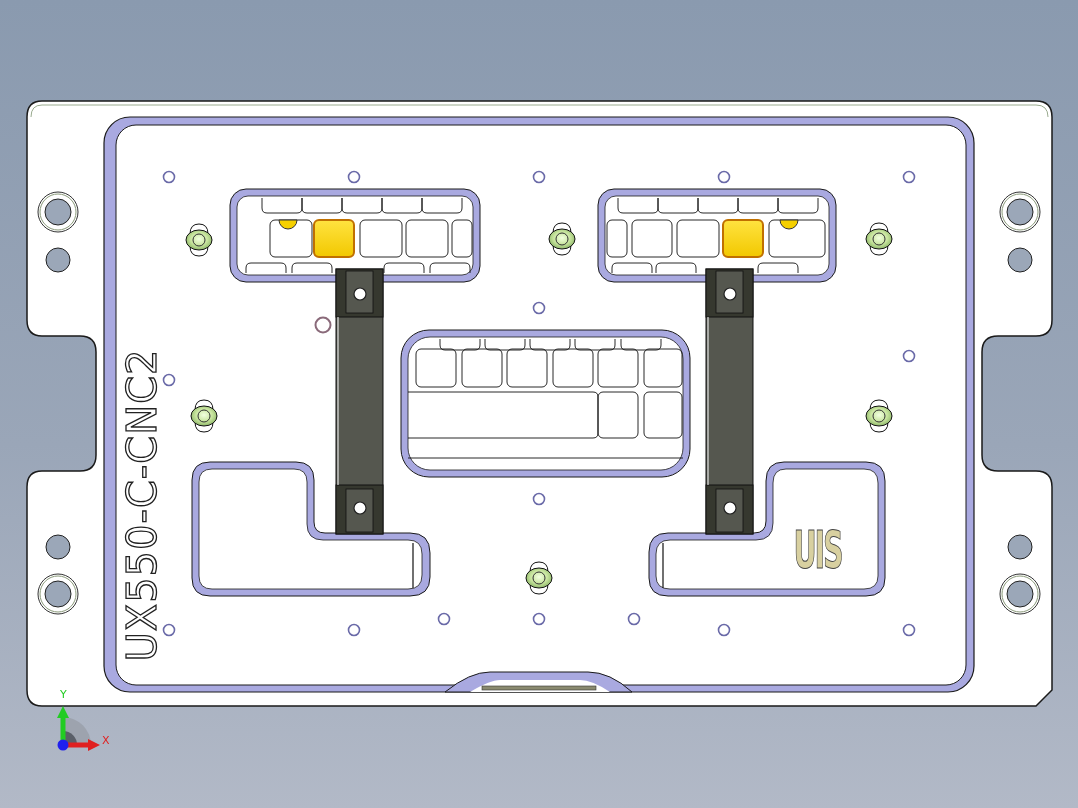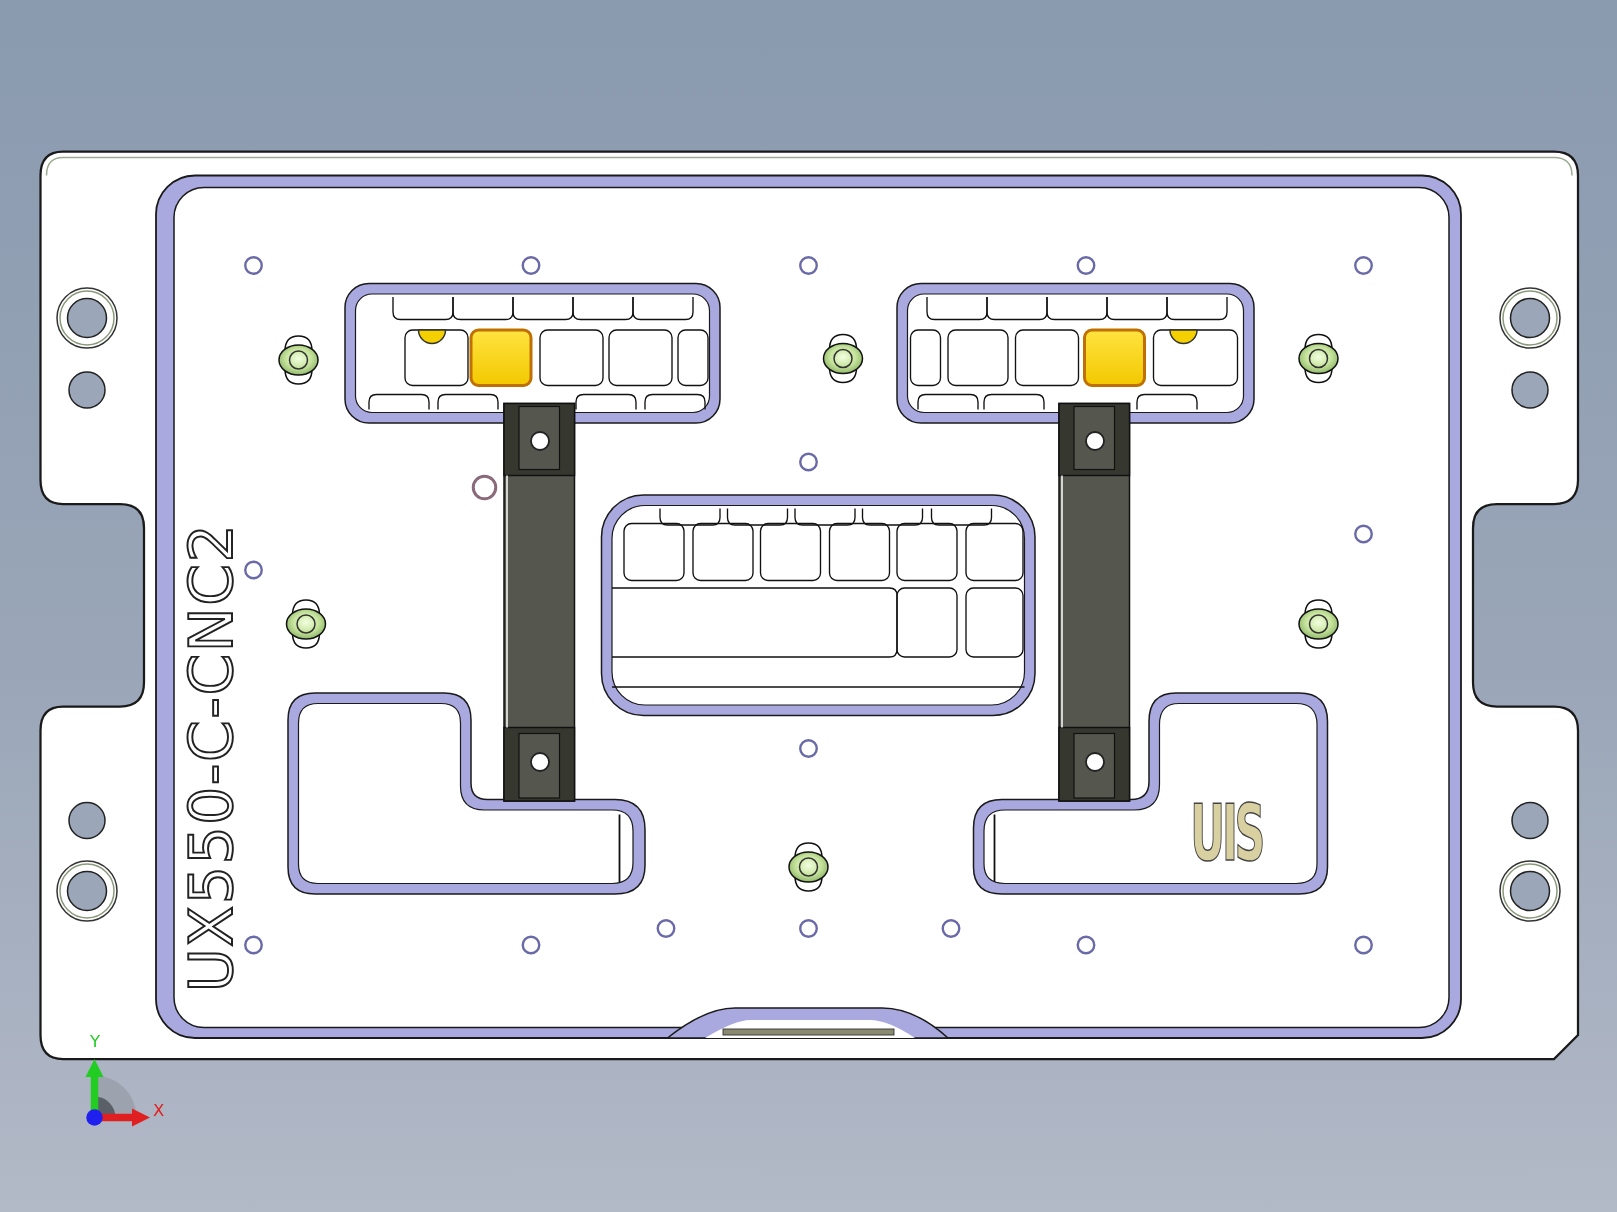--- a/index.html
+++ b/index.html
@@ -16,21 +16,21 @@
     pointer-events: none;
   }
   .engraved span {
     display: block; transform: rotate(-90deg); white-space: nowrap;
     font-family: "DejaVu Sans", sans-serif; font-size: 40px; letter-spacing: 1px;
     color: #ffffff;
     -webkit-text-stroke: 1.3px #222;
   }
   .logo {
     position: absolute; left: 783px; top: 520px; width: 70px; height: 66px;
-    display: flex; align-items: flex-end; justify-content: center; pointer-events: none;
+    display: flex; align-items: flex-start; justify-content: center; pointer-events: none;
   }
   .logo span {
     font-family: "DejaVu Sans", sans-serif; font-size: 52px; font-weight: bold;
     transform: scaleX(0.55); color: #d8d0a0; -webkit-text-stroke: 1px #444;
     letter-spacing: -4px;
   }
   .axis-label { position: absolute; font-size: 11px; font-family: "DejaVu Sans", sans-serif; }
 </style>
 </head>
 <body>

